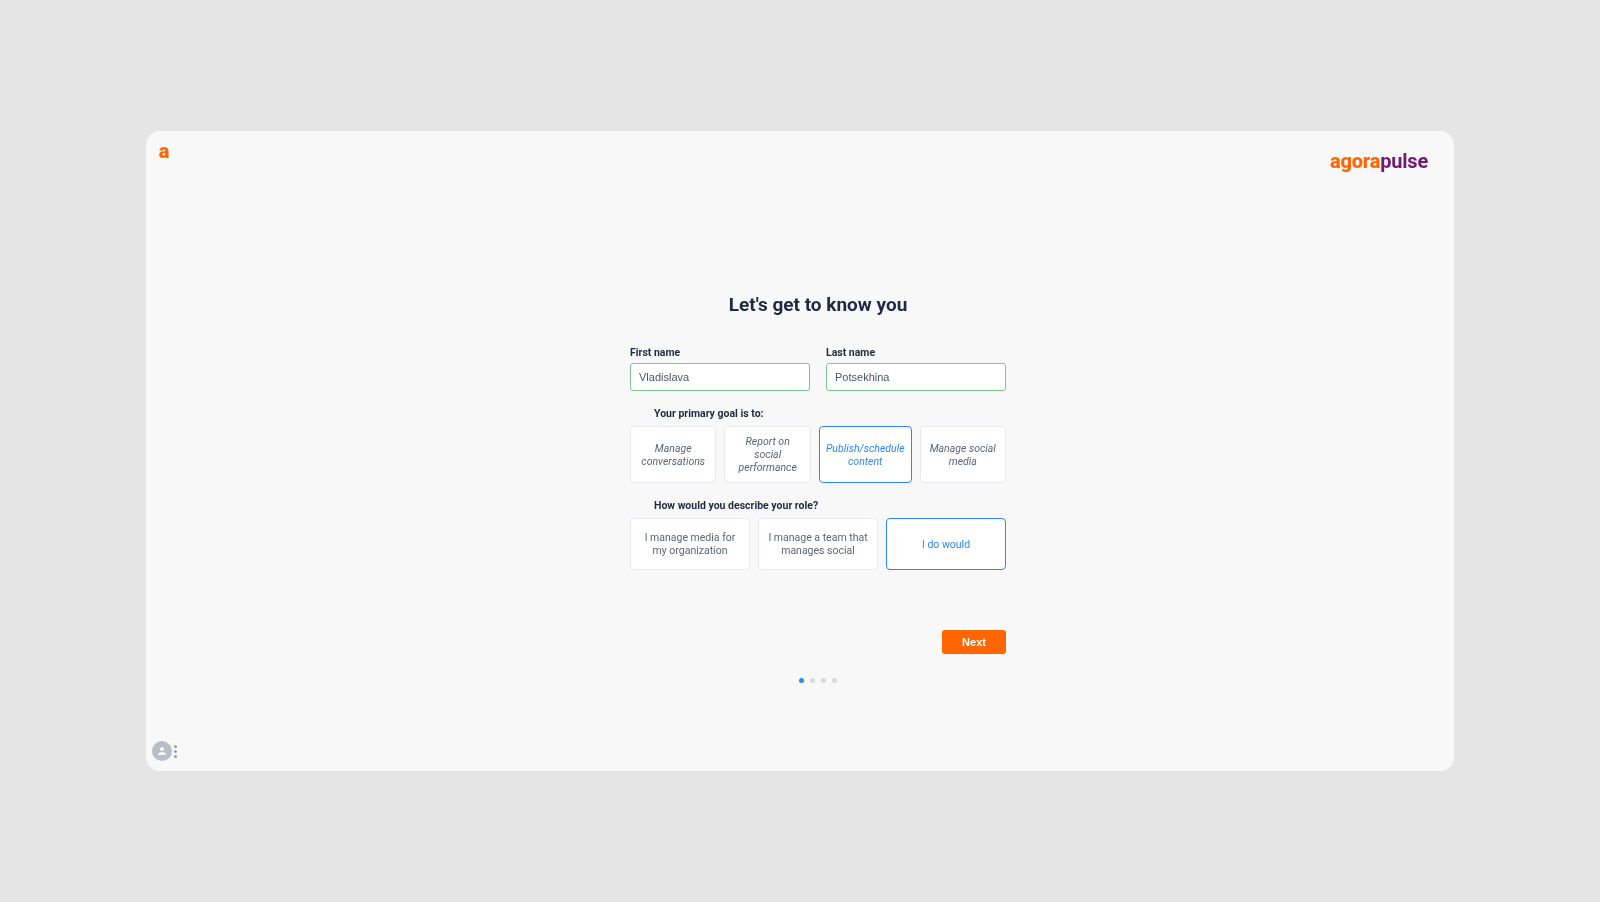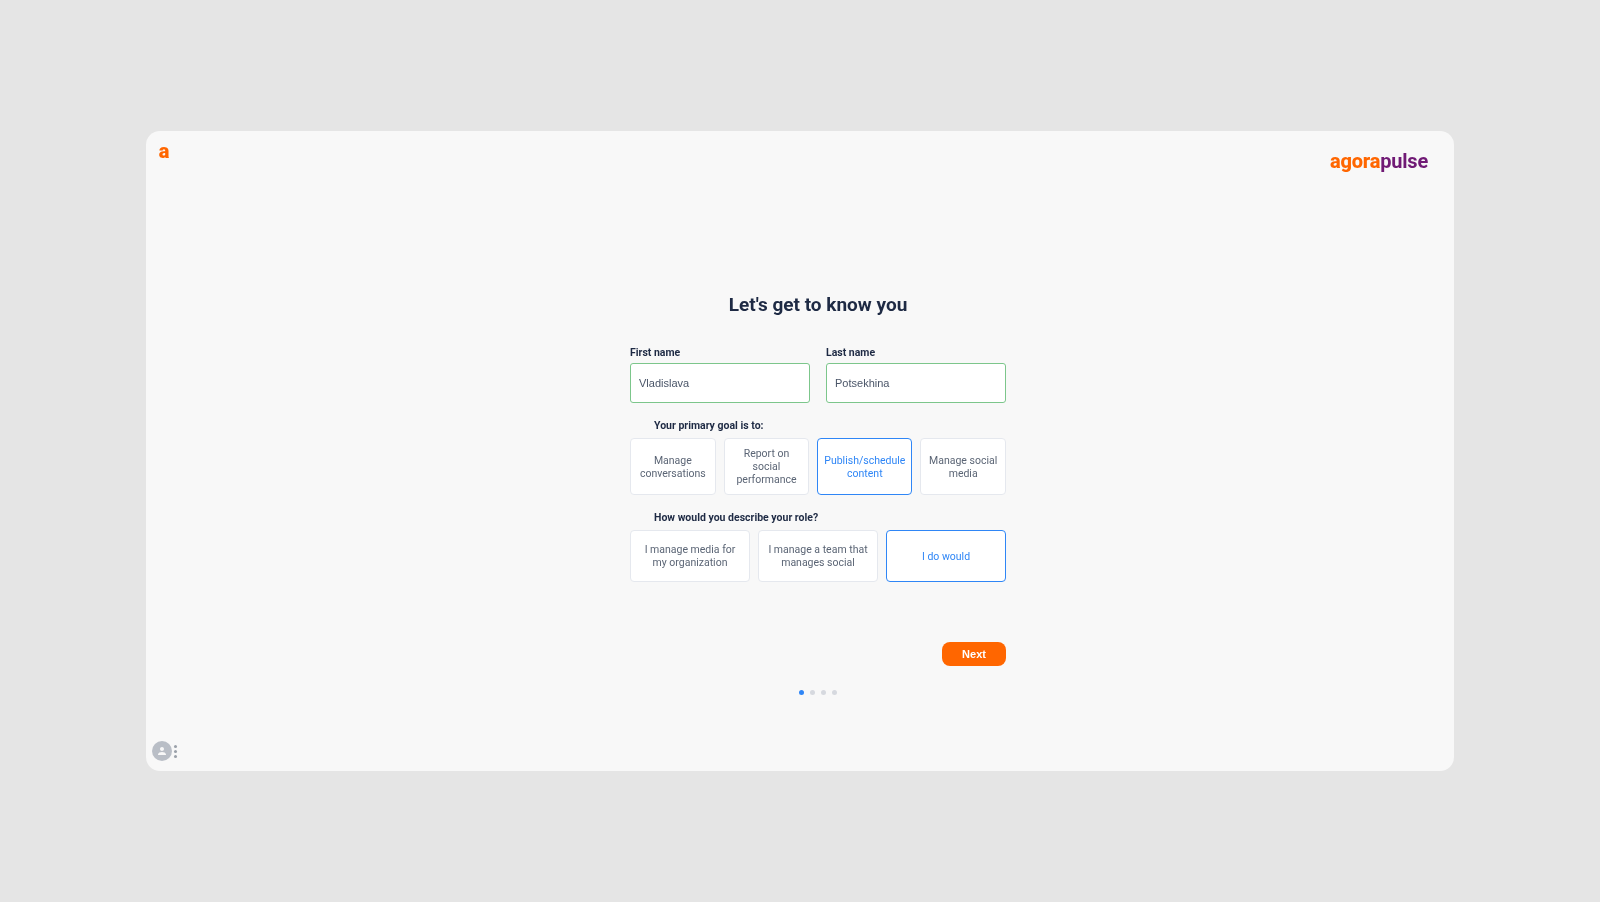--- a/index.html
+++ b/index.html
@@ -89,21 +89,21 @@
   }
   .field-label {
     font-size: 10.5px;
     color: #1e2a44;
     font-weight: 700;
     margin-bottom: 4px;
     display: block;
   }
   .text-input {
     width: 100%;
-    height: 40px;
+    height: 28px;
     border: 1px solid #7cc68b;
     border-radius: 3px;
     background: #fff;
     font-size: 11px;
     color: #4a5568;
     padding: 0 8px;
     outline: none;
   }
 
   .section-label {
@@ -113,20 +113,21 @@
     margin-top: 16px;
     margin-bottom: 6px;
     display: block;
     margin-left: 24px;
   }
 
   .options-4 {
     display: grid;
     grid-template-columns: repeat(4, 1fr);
     gap: 8px;
+    font-style: italic;
   }
   .options-3 {
     display: grid;
     grid-template-columns: repeat(3, 1fr);
     gap: 8px;
   }
   .option-card {
     background: #fff;
     border: 1px solid #e5e8ee;
     border-radius: 4px;
@@ -165,21 +166,20 @@
   
   .next-wrap {
     width: 376px;
     margin-top: 60px;
     display: flex;
     justify-content: flex-end;
   }
   .next-wrap .next-btn {
     position: static;
     transform: none;
-    border-radius: 8px;
   }
 
   
   .dots {
     margin-top: 24px;
     display: flex;
     gap: 6px;
     justify-content: center;
   }
   .dot {

